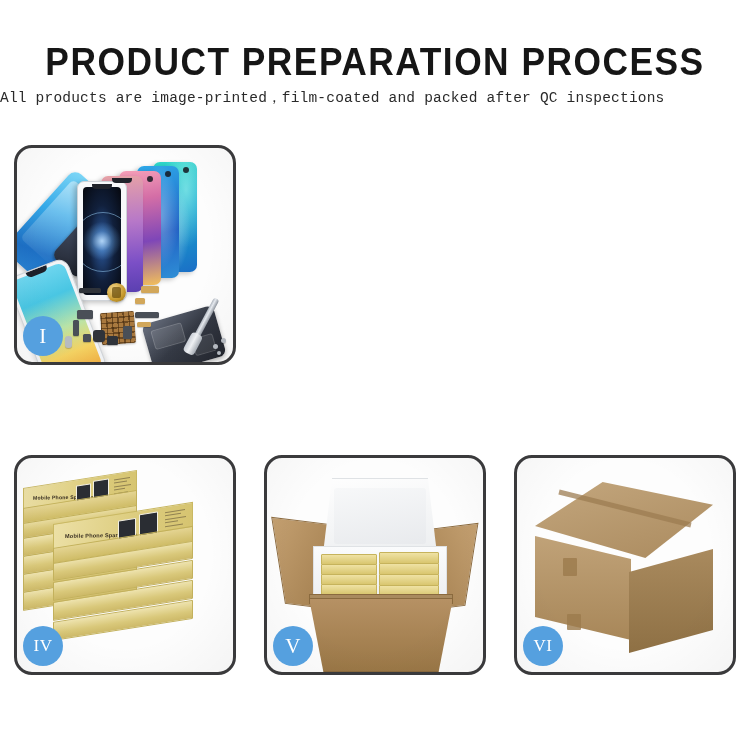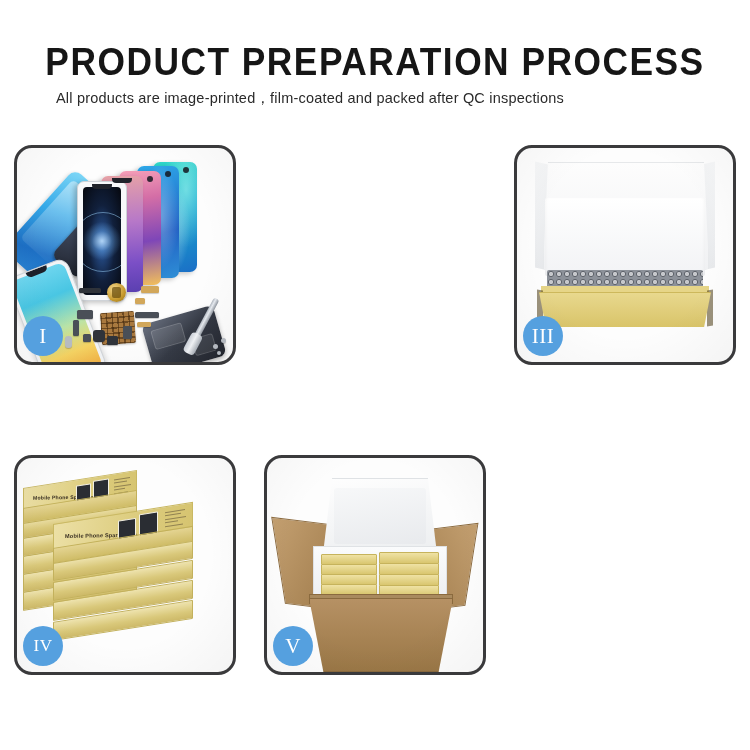--- a/index.html
+++ b/index.html
@@ -18,21 +18,21 @@
   .title{
     position:absolute;left:0;top:40px;width:750px;
     font-family:"Liberation Sans","DejaVu Sans",sans-serif;
     font-size:38px;font-weight:700;color:#161616;
     letter-spacing:1.6px;
     transform:scaleX(0.93);transform-origin:center top;
     white-space:nowrap;line-height:44px;
   }
   .subtitle{
     position:absolute;left:0;top:88px;width:620px;
-    font-family:Liberation Sans, sans-serif;
+    font-family:Liberation Mono, monospace;
     font-size:14.5px;font-weight:400;color:#2a2a2a;
     letter-spacing:.2px;white-space:nowrap;line-height:20px;
   }
 
   
   .grid{position:absolute;left:14px;top:145px;width:708px;height:532px;}
   .panel{
     position:absolute;width:222px;height:220px;
     border:3px solid #3a3a3c;border-radius:18px;
     background:#fdfdfd;overflow:hidden;box-sizing:border-box;
@@ -299,34 +299,20 @@
         <div class="bit" style="left:118px;top:164px;width:24px;height:6px;"></div>
         <div class="bit tan" style="left:120px;top:174px;width:14px;height:5px;"></div>
         <div class="bit lite" style="left:196px;top:196px;width:5px;height:5px;border-radius:50%;"></div>
         <div class="bit lite" style="left:204px;top:190px;width:5px;height:5px;border-radius:50%;"></div>
         <div class="bit lite" style="left:200px;top:203px;width:4px;height:4px;border-radius:50%;"></div>
       </div>
       <div class="badge">I</div>
     </div>
 
 
-    <div class="panel p3">
-      <div class="stage">
-        <div class="b3-lidL"></div>
-        <div class="b3-lidR"></div>
-        <div class="b3-lid"></div>
-        <div class="b3-foam"></div>
-        <div class="b3-bub"></div>
-        <div class="b3-rim"></div>
-        <div class="b3-edgeL"></div>
-        <div class="b3-edgeR"></div>
-        <div class="b3-front"></div>
-      </div>
-      <div class="badge">III</div>
-    </div>
 
     <div class="panel p4">
       <div class="stage">
 
         <div class="slab" style="left:6px;top:62px;width:112px;"></div>
         <div class="slab" style="left:6px;top:80px;width:112px;"></div>
         <div class="slab" style="left:6px;top:98px;width:112px;"></div>
         <div class="slab" style="left:6px;top:116px;width:112px;"></div>
         <div class="slab" style="left:6px;top:134px;width:112px;"></div>
 
@@ -385,15 +371,26 @@
           <div class="yslab" style="left:60px;top:13px;width:58px;height:10px;"></div>
           <div class="yslab" style="left:60px;top:24px;width:58px;height:10px;"></div>
           <div class="yslab" style="left:60px;top:35px;width:58px;height:10px;"></div>
         </div>
         <div class="c5-rim"></div>
         <div class="c5-body"></div>
       </div>
       <div class="badge">V</div>
     </div>
 
+    <div class="panel p6">
+      <div class="stage">
+        <div class="c6-top"></div>
+        <div class="c6-seam"></div>
+        <div class="c6-left"></div>
+        <div class="c6-right"></div>
+        <div class="tape" style="left:46px;top:100px;width:14px;height:18px;"></div>
+        <div class="tape" style="left:50px;top:156px;width:14px;height:16px;"></div>
+      </div>
+      <div class="badge small">VI</div>
+    </div>
 
   </div>
 </div>
 
 </body></html>

